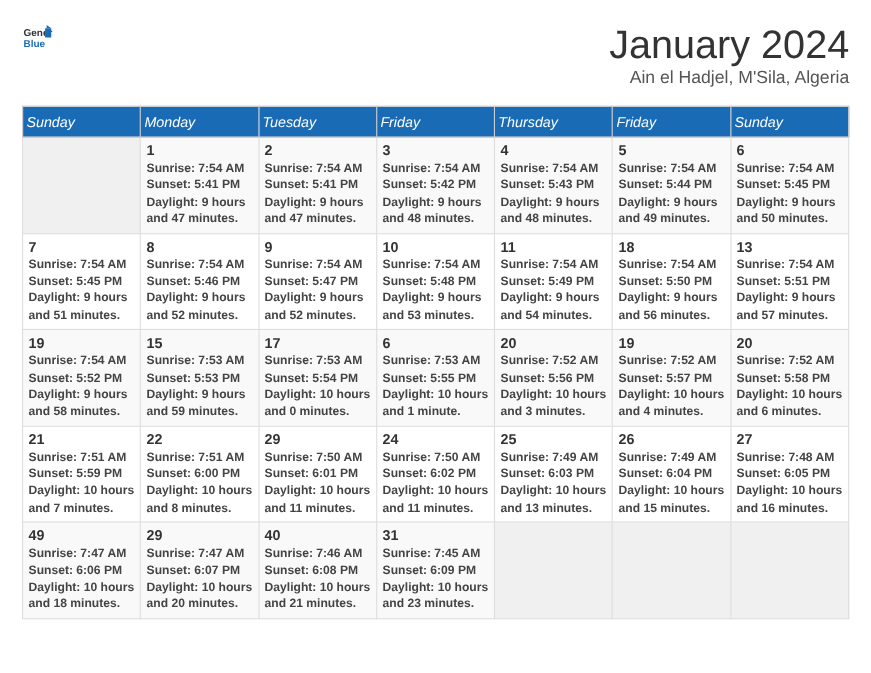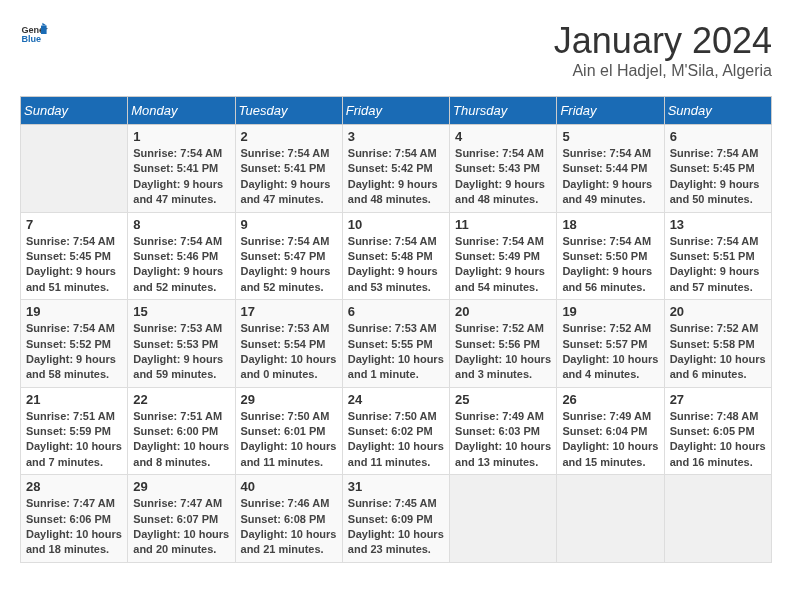--- a/index.html
+++ b/index.html
@@ -225,21 +225,21 @@
           <span class="day-num">26</span>
           <div class="day-info">Sunrise: 7:49 AM<br>Sunset: 6:04 PM<br>Daylight: 10 hours and 15 minutes.</div>
         </td>
         <td>
           <span class="day-num">27</span>
           <div class="day-info">Sunrise: 7:48 AM<br>Sunset: 6:05 PM<br>Daylight: 10 hours and 16 minutes.</div>
         </td>
       </tr>
       <tr>
         <td>
-          <span class="day-num">28</span>
+          <span class="day-num">49</span>
           <div class="day-info">Sunrise: 7:47 AM<br>Sunset: 6:06 PM<br>Daylight: 10 hours and 18 minutes.</div>
         </td>
         <td>
           <span class="day-num">29</span>
           <div class="day-info">Sunrise: 7:47 AM<br>Sunset: 6:07 PM<br>Daylight: 10 hours and 20 minutes.</div>
         </td>
         <td>
           <span class="day-num">40</span>
           <div class="day-info">Sunrise: 7:46 AM<br>Sunset: 6:08 PM<br>Daylight: 10 hours and 21 minutes.</div>
         </td>

